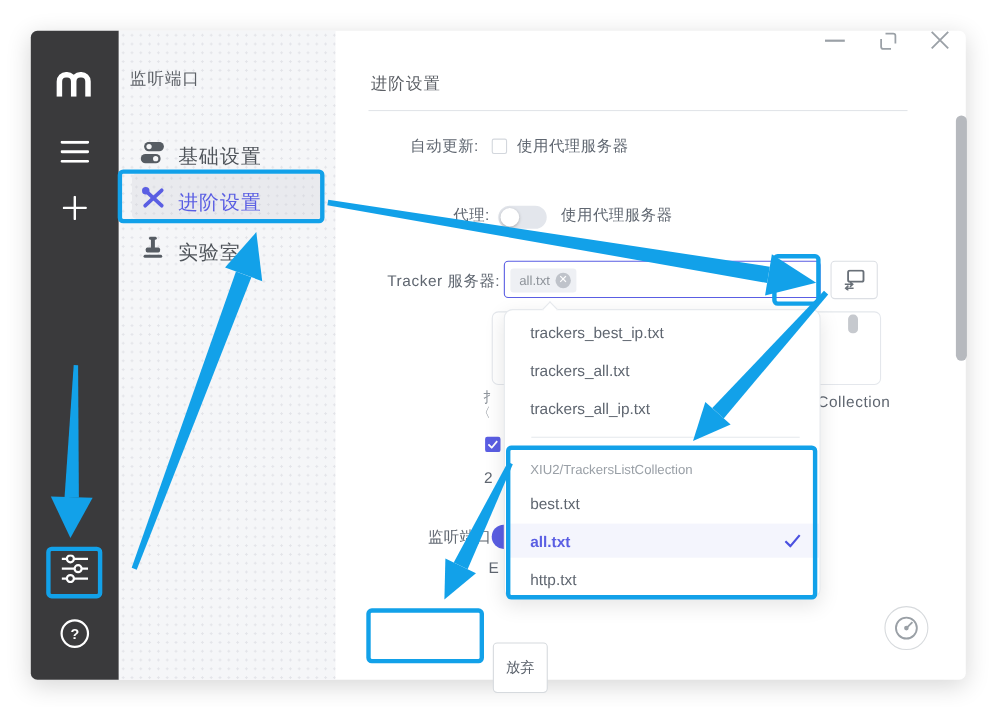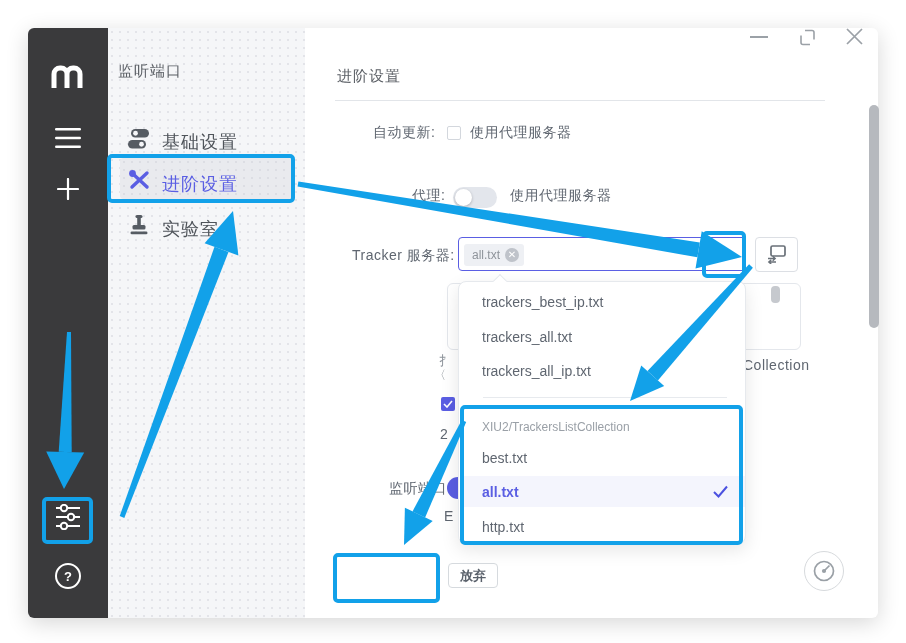--- a/index.html
+++ b/index.html
@@ -46,22 +46,22 @@
        border-radius:8px;box-shadow:0 6px 18px rgba(0,0,0,.10);}
   .dd-notch{position:absolute;left:36px;top:-6px;width:10px;height:10px;background:#fff;transform:rotate(45deg);
        border-left:1px solid #e6e9ed;border-top:1px solid #e6e9ed;}
   .dd-item{position:absolute;left:23px;font-size:14px;color:var(--txt);cursor:pointer;white-space:nowrap;}
   .dd-div{position:absolute;left:24px;top:115px;width:244px;height:1px;background:#e7eaee;}
   .dd-group{position:absolute;left:23px;top:138px;font-size:12px;color:#9aa0a7;}
   .dd-selrow{position:absolute;left:1px;top:194px;width:285px;height:31px;background:#f4f5fd;}
   .dd-sel{color:var(--accent);font-weight:bold;}
   .btn-save{left:343px;top:563px;width:91px;height:31px;background:var(--accent-btn);border-radius:4px;color:#fff;
        font-size:13px;font-weight:bold;display:flex;align-items:center;justify-content:center;cursor:pointer;letter-spacing:1px;}
-  .btn-discard{left:448px;top:563px;width:50px;height:25px;background:#fff;border:1px solid #d6dade;border-radius:4px;
-       color:#5a616b;font-size:13px;display:flex;align-items:center;justify-content:center;cursor:pointer;font-weight:bold;}
+  .btn-discard{left:448px;top:584px;width:50px;height:46px;background:#fff;border:1px solid #d6dade;border-radius:4px;
+       color:#5a616b;font-size:13px;display:flex;align-items:center;justify-content:center;cursor:pointer;}
   .gauge{left:804px;top:551px;width:40px;height:40px;border:1px solid #d7dadd;border-radius:50%;
        display:flex;align-items:center;justify-content:center;cursor:pointer;background:#fff;}
   .scroll-thumb{left:869px;top:105px;width:10px;height:223px;background:#b6b9be;border-radius:5px;}
   .bluebox{border:4px solid var(--annot);border-radius:5px;pointer-events:none;}
   .arrows{left:0;top:0;pointer-events:none;}
   .titlebtn{cursor:pointer;}
   .help{left:55px;top:563px;width:26px;height:26px;border:2px solid #fff;border-radius:50%;color:#fff;
       font-size:13px;font-weight:bold;display:flex;align-items:center;justify-content:center;cursor:pointer;}
 </style>
 </head>

